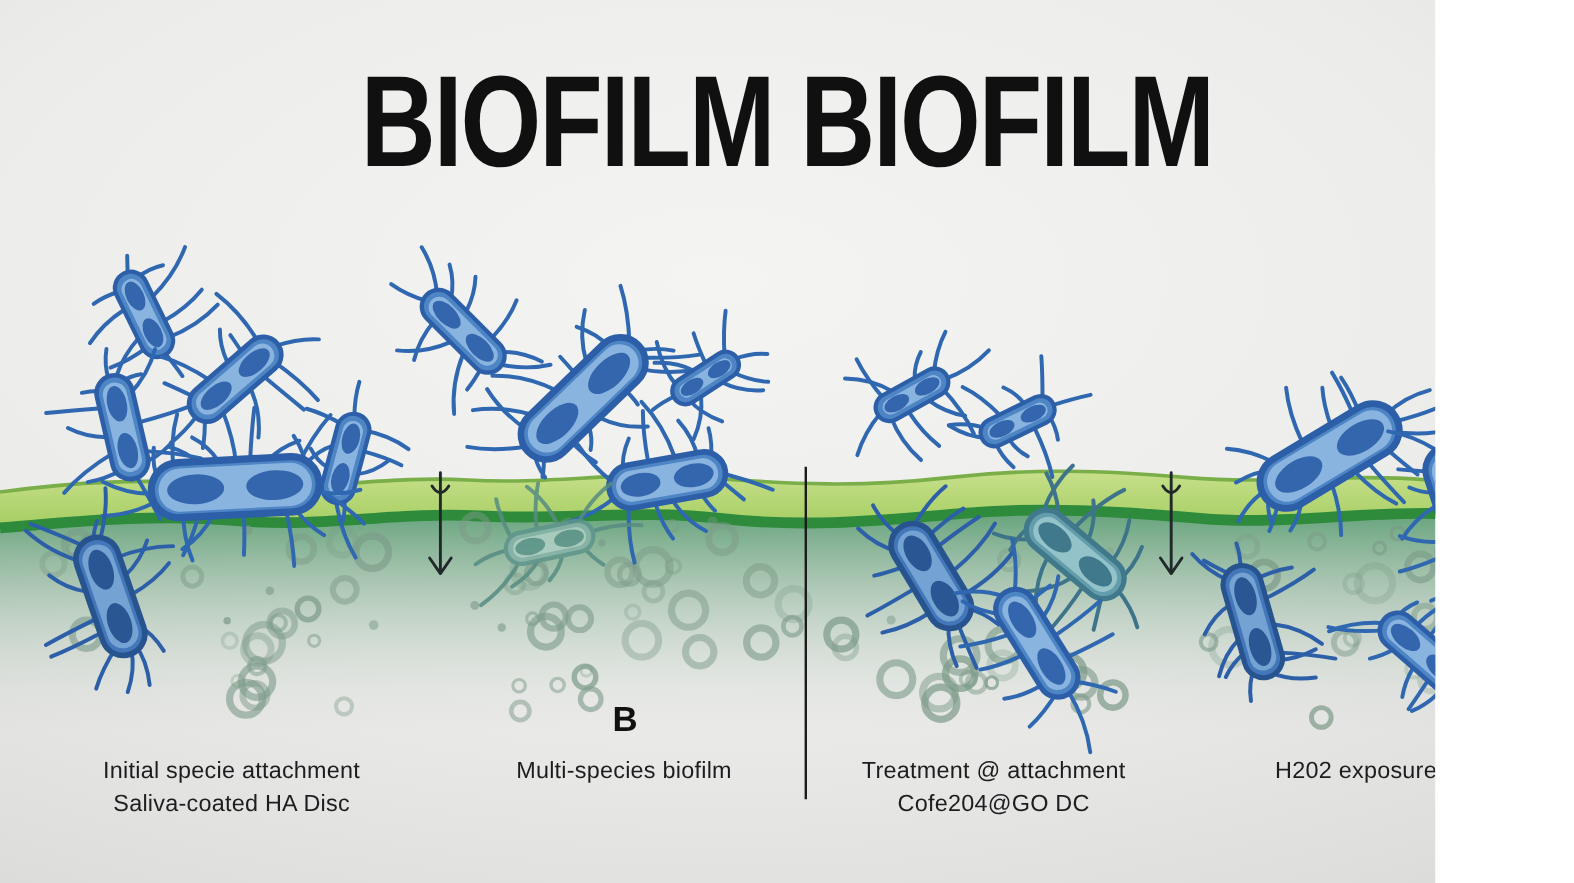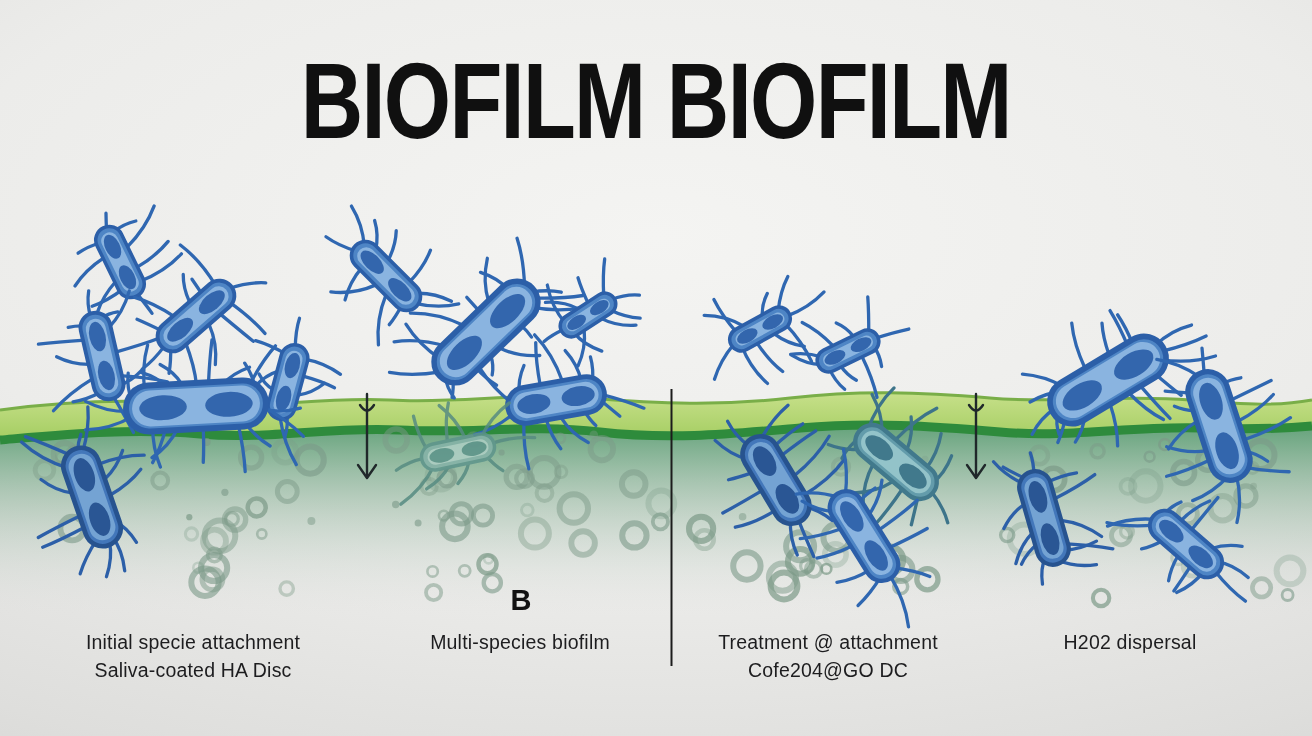--- a/index.html
+++ b/index.html
@@ -1,18 +1,18 @@
 <!DOCTYPE html>
 <html style="--title-color: #101010; --label-color: #1d1d1f;"><head>
 <meta charset="utf-8">
 <style>
   html,body{margin:0;padding:0;}
   body{width:1312px;height:736px;overflow:hidden;font-family:"Liberation Sans",sans-serif;}
   .stage{
-    position:relative;width:1312px;height:736px;overflow:hidden;
+    position:relative;width:1196px;height:736px;overflow:hidden;
     background:radial-gradient(115% 95% at 50% 32%, #f4f4f2 0%, #ececea 48%, #dededc 80%, #d2d2d0 100%);
   }
   #art{position:absolute;left:0;top:0;z-index:1;}
   .title-wrap{
     position:absolute;left:0;top:47px;width:1312px;text-align:center;z-index:2;
   }
   .title{
     display:inline-block;
     font-size:103px;font-weight:bold;line-height:1;color:var(--title-color,#101010);
     letter-spacing:-2px;transform:scaleX(0.84) scaleY(1.05);transform-origin:center top;
@@ -568,16 +568,16 @@
     <span class="l2">Saliva-coated HA Disc</span>
   </div>
   <div class="caption cap-2">
     <span class="l1">Multi-species biofilm</span>
   </div>
   <div class="caption cap-3">
     <span class="l1">Treatment @ attachment</span>
     <span class="l2">Cofe204@GO DC</span>
   </div>
   <div class="caption cap-4">
-    <span class="l2">H202 dispersal</span>
+    <span class="l2">H202 exposure</span>
   </div>
 
 </div>
 
 </body></html>

